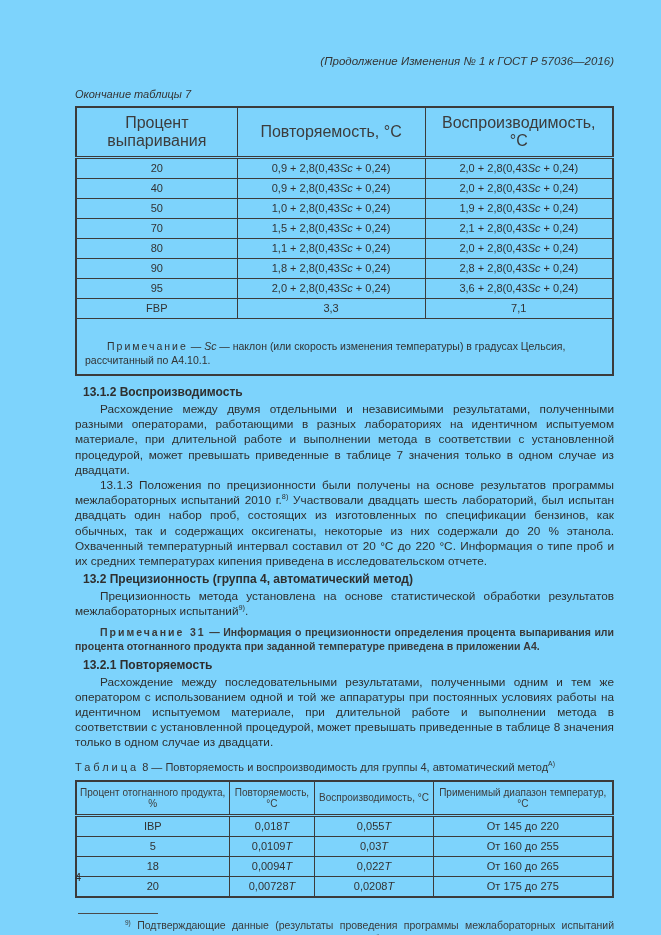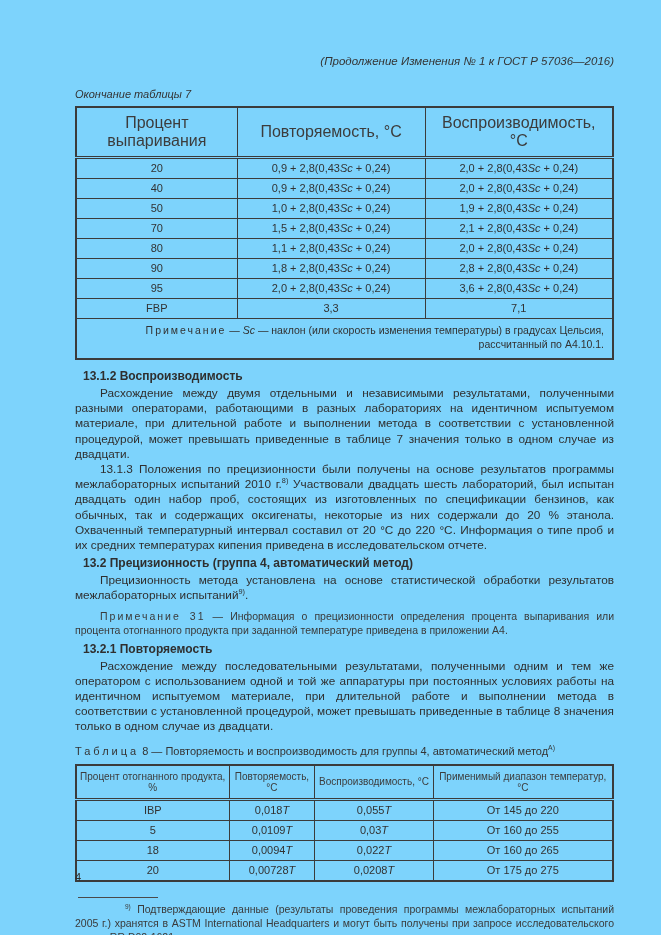--- a/index.html
+++ b/index.html
@@ -44,25 +44,25 @@
     padding:6px 8px;
     border-bottom:3px double #3b3b3b;
     color:#3c3c3c;
   }
   tbody td{
     font-size:11px;
     padding:3px 4px;
     line-height:13px;
   }
   td.note-cell{
-    text-align:right;
+    text-align:left;
     text-indent:22px;
     font-size:10.5px;
     line-height:13.5px;
-    padding:5px 8px 7px 8px;
+    padding:21px 8px 7px 8px;
   }
   .sp-label{letter-spacing:2px;}
   .sp-label-wide{letter-spacing:3px;}
   #table7{margin-bottom:9px;}
   #table7 th:nth-child(1){width:30%;}
   #table7 th:nth-child(2){width:35%;}
   #table7 th:nth-child(3){width:35%;}
   #table8 th:nth-child(1){width:28.5%;}
   #table8 th:nth-child(2){width:16%;}
   #table8 th:nth-child(3){width:22%;}
@@ -81,20 +81,21 @@
     text-indent:25px;
     margin:0;
   }
   .note-para{
     font-size:10.5px;
     line-height:14px;
     text-align:justify;
     text-indent:25px;
     margin:5px 0 5px 0;
     color:#3a3a3a;
+    font-weight:bold;
   }
   sup{
     font-size:0.62em;
     line-height:0;
     vertical-align:super;
   }
   .table8-caption{
     font-size:11px;
     margin:10px 0 7px 0;
     color:#343434;

